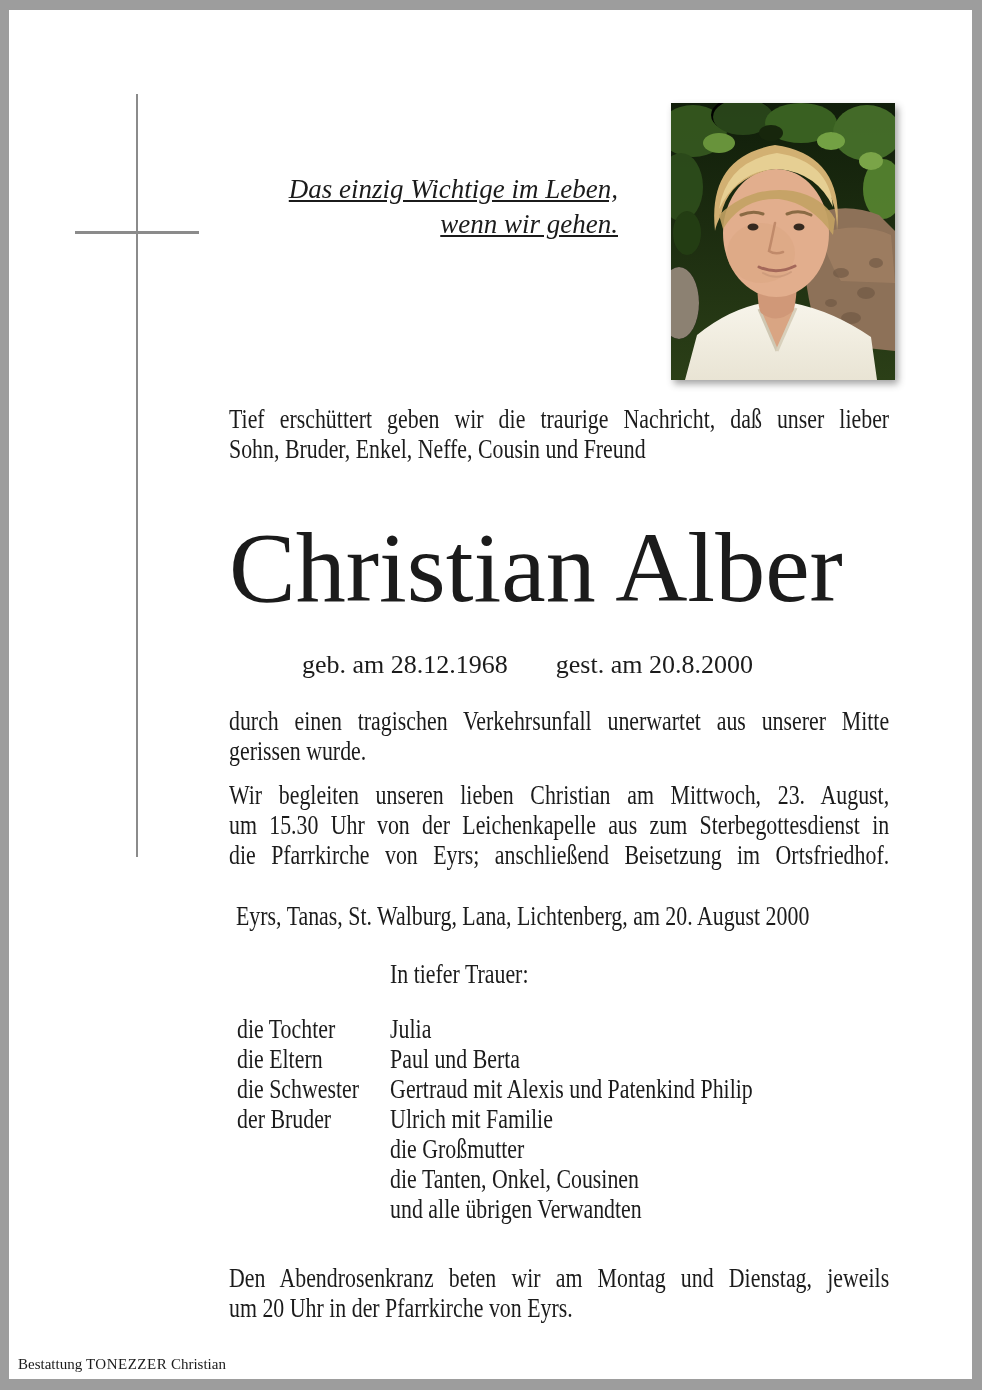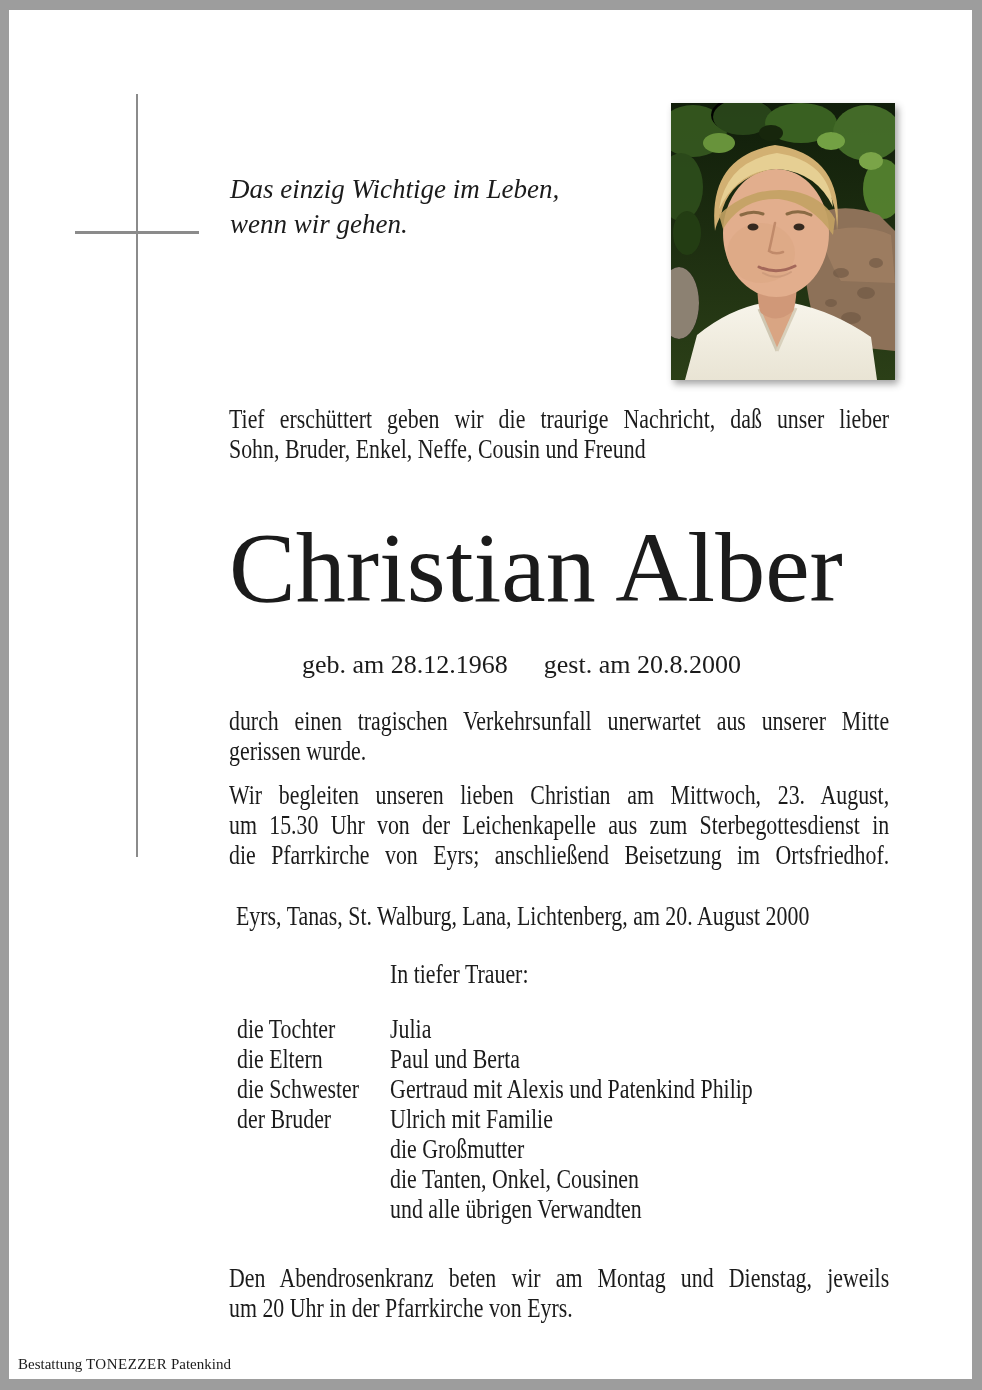--- a/index.html
+++ b/index.html
@@ -5,22 +5,22 @@
   html,body{margin:0;padding:0;background:#6e6e6e;}
   .frame{position:relative;width:982px;height:1390px;background:#9d9d9d;overflow:hidden;
          font-family:"Liberation Serif","DejaVu Serif",serif;color:#1b1b1b;}
   .page{position:absolute;left:9px;top:10px;width:963px;height:1369px;background:#ffffff;}
 
   
   .cross-v{position:absolute;left:136px;top:94px;width:2px;height:763px;background:#8b8b8b;}
   .cross-h{position:absolute;left:75px;top:231px;width:124px;height:3px;background:#8b8b8b;}
 
   
-  .quote{position:absolute;left:230px;top:172px;width:388px;text-align:left;
-         font-style:italic;font-size:27px;line-height:35px;}
+  .quote{position:absolute;left:230px;top:172px;width:388px;text-align:right;
+         font-style:italic;font-size:27px;line-height:35px;text-decoration:underline;}
 
   
   .photo{position:absolute;left:671px;top:103px;width:224px;height:277px;
          box-shadow:3px 4px 7px rgba(50,50,50,.45);}
   .photo svg{display:block;}
 
   
   .cond{position:absolute;font-size:27px;line-height:30px;letter-spacing:0;
         transform:scaleX(0.81);transform-origin:0 0;}
   .w{width:815px;left:229px;}
@@ -37,21 +37,21 @@
   .m-rel{width:189px;flex:none;white-space:nowrap;}
   .m-names{flex:1;white-space:nowrap;}
   .rosary{top:1263px;}
 
   
   .name{position:absolute;left:229px;top:513px;width:660px;text-align:left;
         font-size:100px;line-height:110px;white-space:nowrap;}
 
   
   .dates{position:absolute;left:302px;top:650px;font-size:26px;line-height:30px;
-         display:flex;gap:36px;white-space:nowrap;}
+         display:flex;gap:48px;white-space:nowrap;}
 
   
   .footer{position:absolute;left:18px;top:1355px;font-size:15px;line-height:18px;white-space:nowrap;}
   .footer .bold{font-weight:normal;letter-spacing:.5px;}
 </style>
 </head>
 <body>
 
 <div class="frame">
   <div class="page"></div>
@@ -180,14 +180,14 @@
       <span class="m-rel"></span>
       <span class="m-names">und alle übrigen Verwandten</span>
     </div>
   </div>
 
   <div class="cond w rosary">
     <div class="jline">Den Abendrosenkranz beten wir am Montag und Dienstag, jeweils</div>
     <div class="nline">um 20 Uhr in der Pfarrkirche von Eyrs.</div>
   </div>
 
-  <div class="footer"><span>Bestattung </span><span class="bold">TONEZZER</span><span> Patenkind</span></div>
+  <div class="footer"><span>Bestattung </span><span class="bold">TONEZZER</span><span> Christian</span></div>
 </div>
 
 </body></html>

